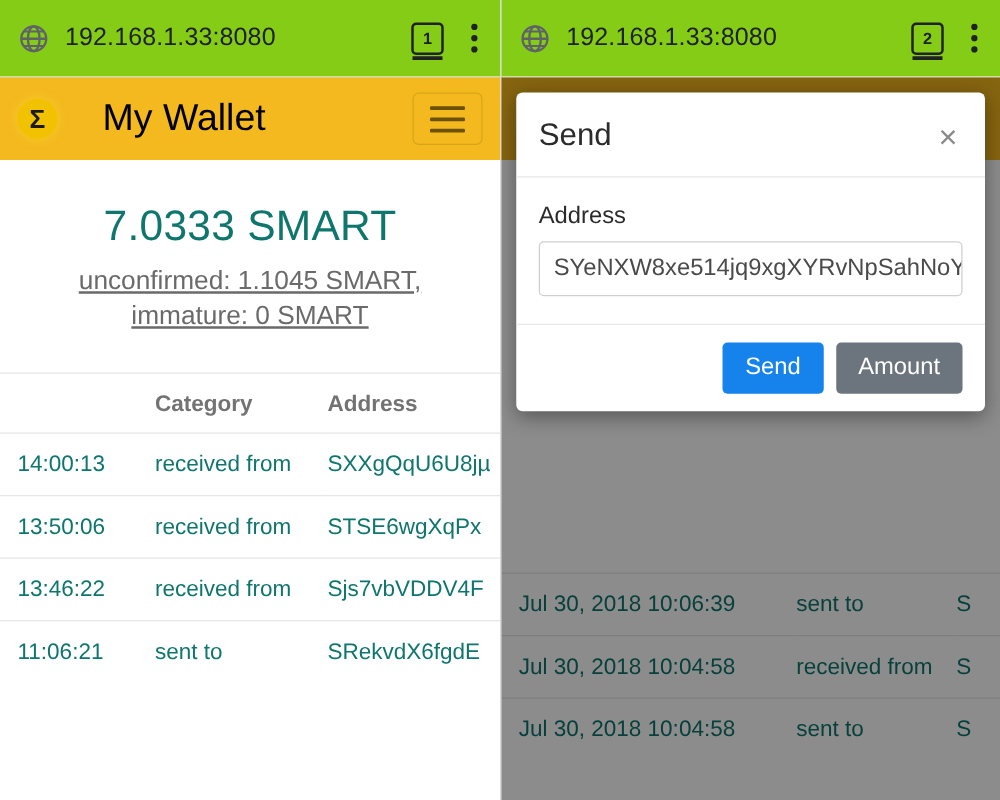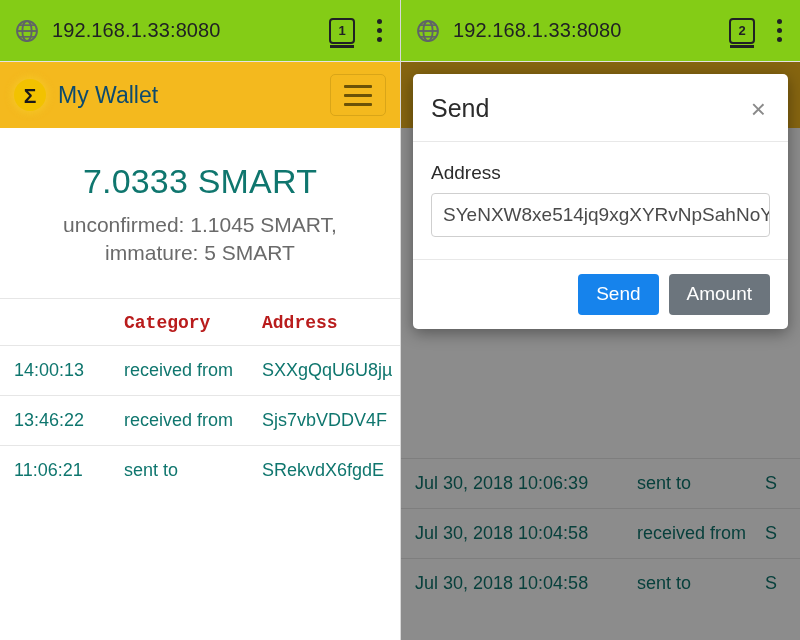--- a/index.html
+++ b/index.html
@@ -67,46 +67,46 @@
   }
   .logo {
     width: 32px; height: 32px; border-radius: 50%;
     background: #f2c200;
     display: flex; align-items: center; justify-content: center;
     flex: 0 0 32px;
     margin-right: 12px;
     box-shadow: 0 0 7px 2px rgba(246,200,40,.85);
   }
   .logo span { font-size: 21px; font-weight: 700; color: #1a1a1a; line-height: 1; }
-  .app-title { font-size: 23px; color: #0c4a6e; flex: 1 1 auto; }
+  .app-title { font-size: 30px; color: #000000; flex: 1 1 auto; margin-left: 24px; }
   .burger {
     width: 56px; height: 42px;
     border: 1px solid #d9a518;
     border-radius: 5px;
     display: flex; flex-direction: column; justify-content: center; align-items: center; gap: 6px;
     flex: 0 0 56px;
   }
   .burger i { display: block; width: 28px; height: 3px; background: #6b5207; border-radius: 1px; }
 
   
   .balance-wrap { padding: 34px 10px 0; text-align: center; }
   .balance-main { font-size: 34px; color: #0f766e; font-weight: 400; letter-spacing: .2px; }
-  .balance-sub { font-size: 21px; color: #6a6a6a; margin-top: 10px; line-height: 1.35; }
+  .balance-sub { font-size: 21px; color: #6a6a6a; margin-top: 10px; line-height: 1.35; text-decoration: underline; }
 
   
   .tx-table { width: 100%; margin-top: 30px; border-collapse: collapse; table-layout: fixed; }
   .tx-table th, .tx-table td {
     text-align: left;
     font-size: 18px;
     white-space: nowrap;
     overflow: hidden;
     padding: 14px 0 14px 0;
     border-top: 1px solid #e6e6e6;
   }
-  .tx-table th { font-weight: 700; color: #b91c1c; padding-bottom: 12px; font-family: Liberation Mono, monospace; }
+  .tx-table th { font-weight: 700; color: #737373; padding-bottom: 12px; }
   .tx-table td { color: #0f766e; font-weight: 400; }
   .tx-table tr > *:nth-child(1) { width: 124px; padding-left: 14px; }
   .tx-table tr > *:nth-child(2) { width: 138px; }
   .tx-table tr > *:nth-child(3) { width: 160px; }
   .tx-table thead tr > *:nth-child(1) { border-top: 1px solid #e6e6e6; }
 
   
   .pane.right .tx-table tr > *:nth-child(1) { width: 236px; padding-left: 14px; }
   .pane.right .tx-table tr > *:nth-child(2) { width: 128px; }
   .pane.right .tx-table tr > *:nth-child(3) { width: 60px; }
@@ -214,37 +214,42 @@
           <i></i>
           <i></i>
           <i></i>
         </div>
     </div>
 
     <div class="balance-wrap">
       <div class="balance-main">7.0333 SMART</div>
       <div class="balance-sub">
         <div>unconfirmed: 1.1045 SMART,</div>
-        <div>immature: 5 SMART</div>
+        <div>immature: 0 SMART</div>
       </div>
     </div>
 
     <table class="tx-table">
       <thead>
         <tr>
           <th></th>
           <th>Category</th>
           <th>Address</th>
         </tr>
       </thead>
       <tbody>
         <tr>
           <td>14:00:13</td>
           <td>received from</td>
           <td>SXXgQqU6U8jµ</td>
+        </tr>
+        <tr>
+          <td>13:50:06</td>
+          <td>received from</td>
+          <td>STSE6wgXqPx</td>
         </tr>
         <tr>
           <td>13:46:22</td>
           <td>received from</td>
           <td>Sjs7vbVDDV4F</td>
         </tr>
         <tr>
           <td>11:06:21</td>
           <td>sent to</td>
           <td>SRekvdX6fgdE</td>

